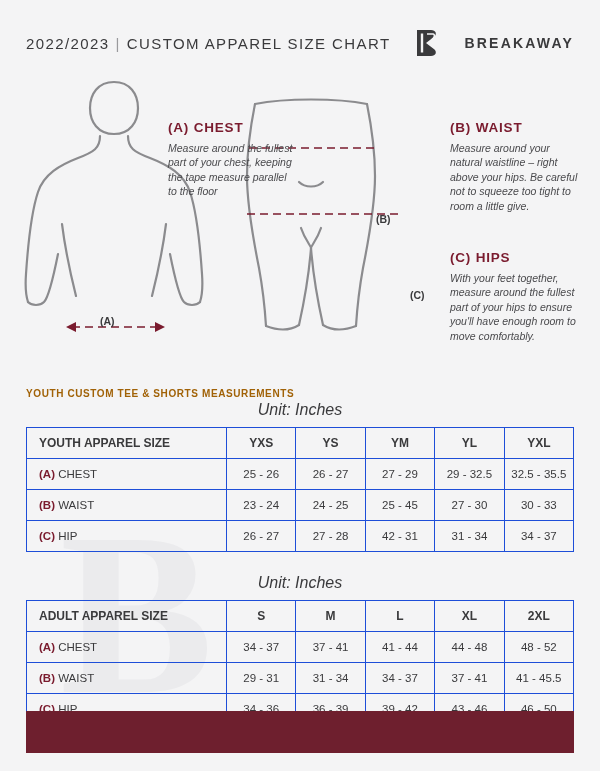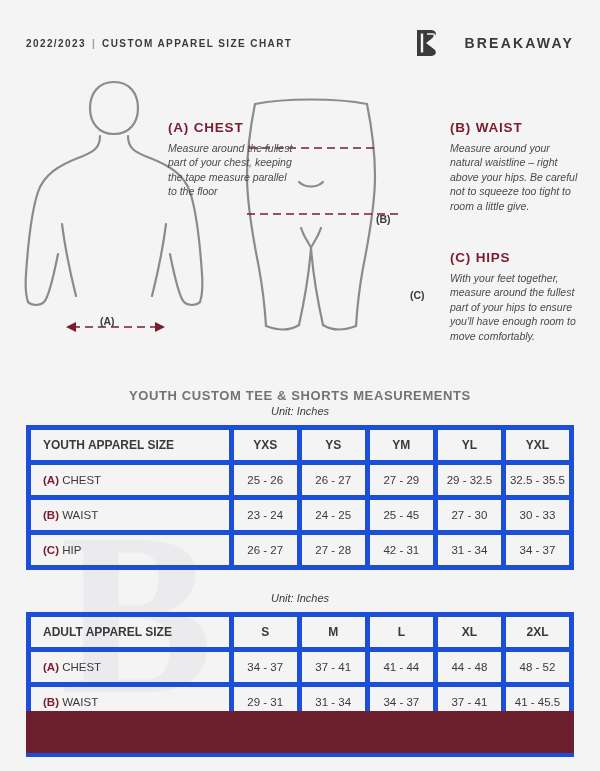--- a/index.html
+++ b/index.html
@@ -37,23 +37,23 @@
   
   .header {
     position: relative;
     z-index: 2;
     display: flex;
     align-items: center;
     justify-content: space-between;
     padding: 28px 26px 12px 26px;
   }
   .header-title {
-    font-size: 10px;
+    font-size: 15px;
     letter-spacing: 1.4px;
-    font-weight: bold;
+    font-weight: normal;
     color: #3a3a3c;
     white-space: nowrap;
   }
   .header-title .sep {
     color: #9a9a9d;
     padding: 0 6px;
   }
   .brand {
     display: flex;
     align-items: center;
@@ -98,41 +98,40 @@
     font-style: italic;
     color: #4a4a4d;
   }
   
   .table-block {
     position: relative;
     z-index: 2;
     margin: 0 26px;
   }
   .table-title {
-    text-align: center;
-    font-size: 13px;
+    font-size: 10px;
     font-weight: bold;
     letter-spacing: 0.6px;
-    color: #737373;
+    color: #a16207;
     margin-bottom: 2px;
   }
   .table-unit {
     text-align: center;
-    font-size: 11px;
+    font-size: 16px;
     font-style: italic;
     color: #3a3a3c;
     margin-bottom: 8px;
   }
   table {
     width: 100%;
     border-collapse: collapse;
     table-layout: fixed;
   }
   table td, table th {
-    border: 5px solid #1d4ed8;
+    border: 1px solid #1d4ed8;
     height: 28px;
     font-size: 11.5px;
     text-align: center;
     color: #3a3a3c;
     font-weight: normal;
     background: transparent;
   }
   table th {
     font-weight: bold;
     font-size: 12px;

